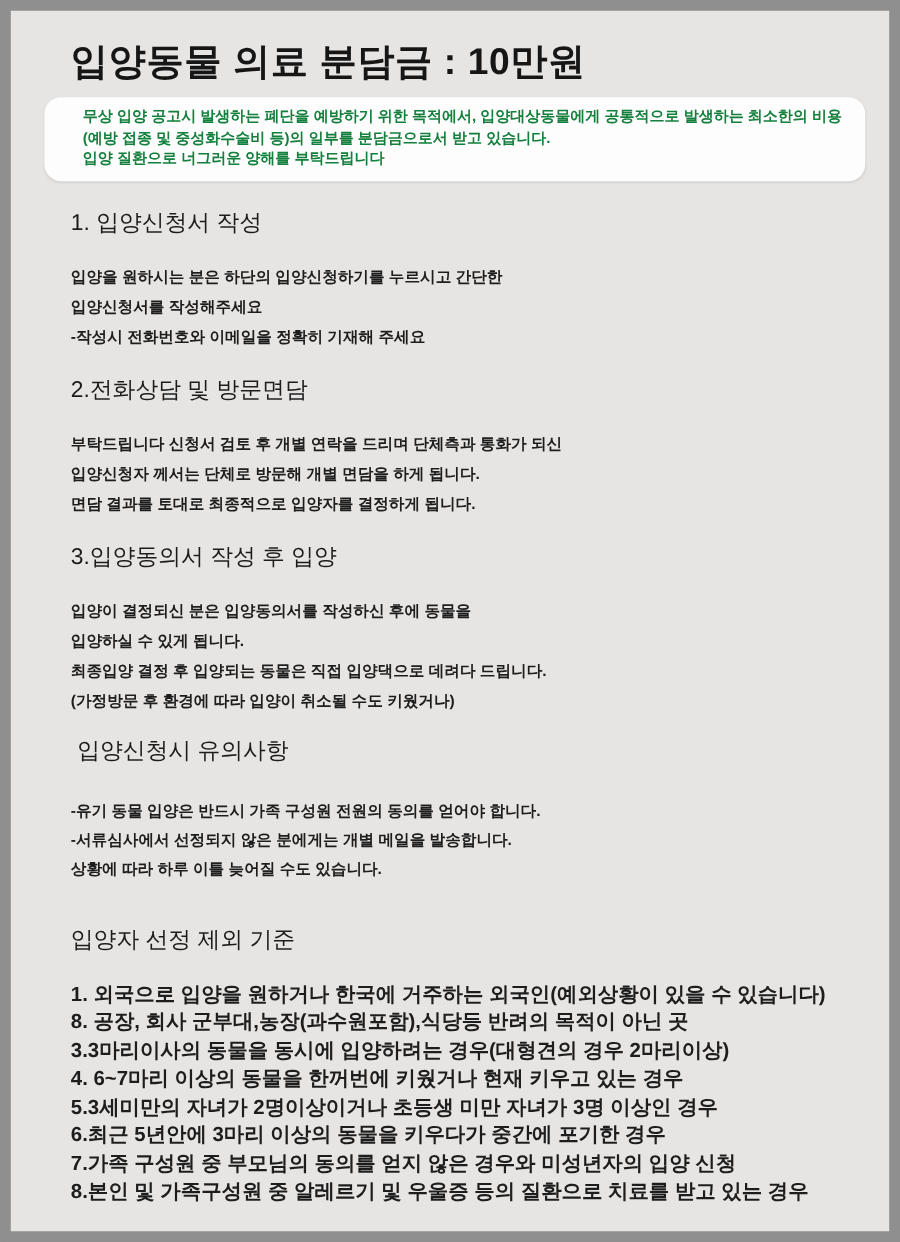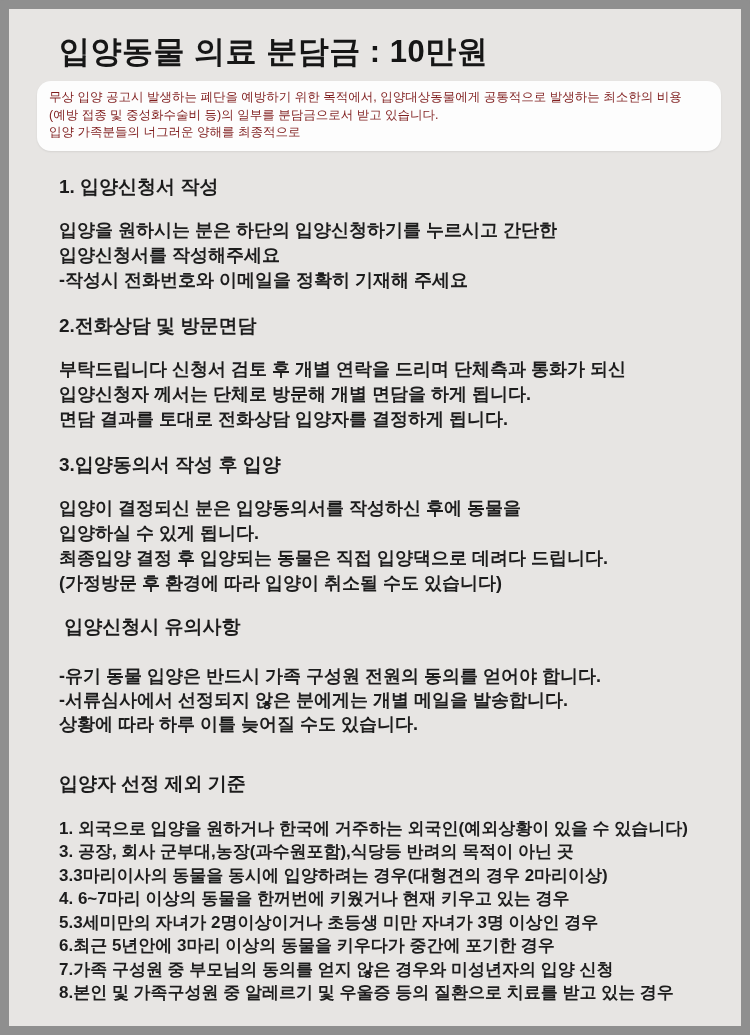--- a/index.html
+++ b/index.html
@@ -32,40 +32,40 @@
     letter-spacing: 0.5px;
     color: #161616;
     white-space: pre;
   }
   .notice {
     box-sizing: border-box;
     margin: 10px 0 0 -22px;
     width: 684px;
     background: #fdfdfd;
     border-radius: 14px;
-    padding: 8px 20px 9px 12px;
+    padding: 8px 20px 9px 32px;
     box-shadow: 0 1px 2px rgba(0,0,0,0.08);
-    color: #7f1d1d;
+    color: #15803d;
     font-size: 12.5px;
-    font-weight: 400;
+    font-weight: 700;
     line-height: 17.5px;
   }
   .notice-line {
     white-space: pre;
   }
   .section .heading {
     font-size: 19px;
-    font-weight: 700;
+    font-weight: 400;
     color: #1c1c1c;
     line-height: 24px;
     white-space: pre;
   }
   .section .body {
     margin-top: 19px;
-    font-size: 18px;
+    font-size: 13px;
     font-weight: 700;
     color: #1d1d1d;
     line-height: 25px;
   }
   .line {
     white-space: pre;
   }
   .s0 { margin-top: 24px; }
   .s1 { margin-top: 21px; }
   .s2 { margin-top: 21px; }
@@ -76,61 +76,61 @@
 </style>
 </head>
 <body>
 
 <div class="frame">
   <div class="inner">
     <h1 class="title">입양동물 의료 분담금 : 10만원</h1>
     <div class="notice" id="notice">
         <div class="notice-line">무상 입양 공고시 발생하는 폐단을 예방하기 위한 목적에서, 입양대상동물에게 공통적으로 발생하는 최소한의 비용</div>
         <div class="notice-line">(예방 접종 및 중성화수술비 등)의 일부를 분담금으로서 받고 있습니다.</div>
-        <div class="notice-line">입양 가족분들의 너그러운 양해를 최종적으로</div>
+        <div class="notice-line">입양 질환으로 너그러운 양해를 부탁드립니다</div>
       </div>
     <div id="sections">
         <section class="section s0">
           <div class="heading">1. 입양신청서 작성</div>
           <div class="body">
             <div class="line">입양을 원하시는 분은 하단의 입양신청하기를 누르시고 간단한</div>
             <div class="line">입양신청서를 작성해주세요</div>
             <div class="line">-작성시 전화번호와 이메일을 정확히 기재해 주세요</div>
           </div>
         </section>
         <section class="section s1">
           <div class="heading">2.전화상담 및 방문면담</div>
           <div class="body">
             <div class="line">부탁드립니다 신청서 검토 후 개별 연락을 드리며 단체측과 통화가 되신</div>
             <div class="line">입양신청자 께서는 단체로 방문해 개별 면담을 하게 됩니다.</div>
-            <div class="line">면담 결과를 토대로 전화상담 입양자를 결정하게 됩니다.</div>
+            <div class="line">면담 결과를 토대로 최종적으로 입양자를 결정하게 됩니다.</div>
           </div>
         </section>
         <section class="section s2">
           <div class="heading">3.입양동의서 작성 후 입양</div>
           <div class="body">
             <div class="line">입양이 결정되신 분은 입양동의서를 작성하신 후에 동물을</div>
             <div class="line">입양하실 수 있게 됩니다.</div>
             <div class="line">최종입양 결정 후 입양되는 동물은 직접 입양댁으로 데려다 드립니다.</div>
-            <div class="line">(가정방문 후 환경에 따라 입양이 취소될 수도 있습니다)</div>
+            <div class="line">(가정방문 후 환경에 따라 입양이 취소될 수도 키웠거나)</div>
           </div>
         </section>
         <section class="section s3">
           <div class="heading"> 입양신청시 유의사항</div>
           <div class="body">
             <div class="line">-유기 동물 입양은 반드시 가족 구성원 전원의 동의를 얻어야 합니다.</div>
             <div class="line">-서류심사에서 선정되지 않은 분에게는 개별 메일을 발송합니다.</div>
             <div class="line">상황에 따라 하루 이틀 늦어질 수도 있습니다.</div>
           </div>
         </section>
         <section class="section s4">
           <div class="heading">입양자 선정 제외 기준</div>
           <div class="body">
             <div class="line">1. 외국으로 입양을 원하거나 한국에 거주하는 외국인(예외상황이 있을 수 있습니다)</div>
-            <div class="line">3. 공장, 회사 군부대,농장(과수원포함),식당등 반려의 목적이 아닌 곳</div>
+            <div class="line">8. 공장, 회사 군부대,농장(과수원포함),식당등 반려의 목적이 아닌 곳</div>
             <div class="line">3.3마리이사의 동물을 동시에 입양하려는 경우(대형견의 경우 2마리이상)</div>
             <div class="line">4. 6~7마리 이상의 동물을 한꺼번에 키웠거나 현재 키우고 있는 경우</div>
             <div class="line">5.3세미만의 자녀가 2명이상이거나 초등생 미만 자녀가 3명 이상인 경우</div>
             <div class="line">6.최근 5년안에 3마리 이상의 동물을 키우다가 중간에 포기한 경우</div>
             <div class="line">7.가족 구성원 중 부모님의 동의를 얻지 않은 경우와 미성년자의 입양 신청</div>
             <div class="line">8.본인 및 가족구성원 중 알레르기 및 우울증 등의 질환으로 치료를 받고 있는 경우</div>
           </div>
         </section>
       </div>
   </div>

